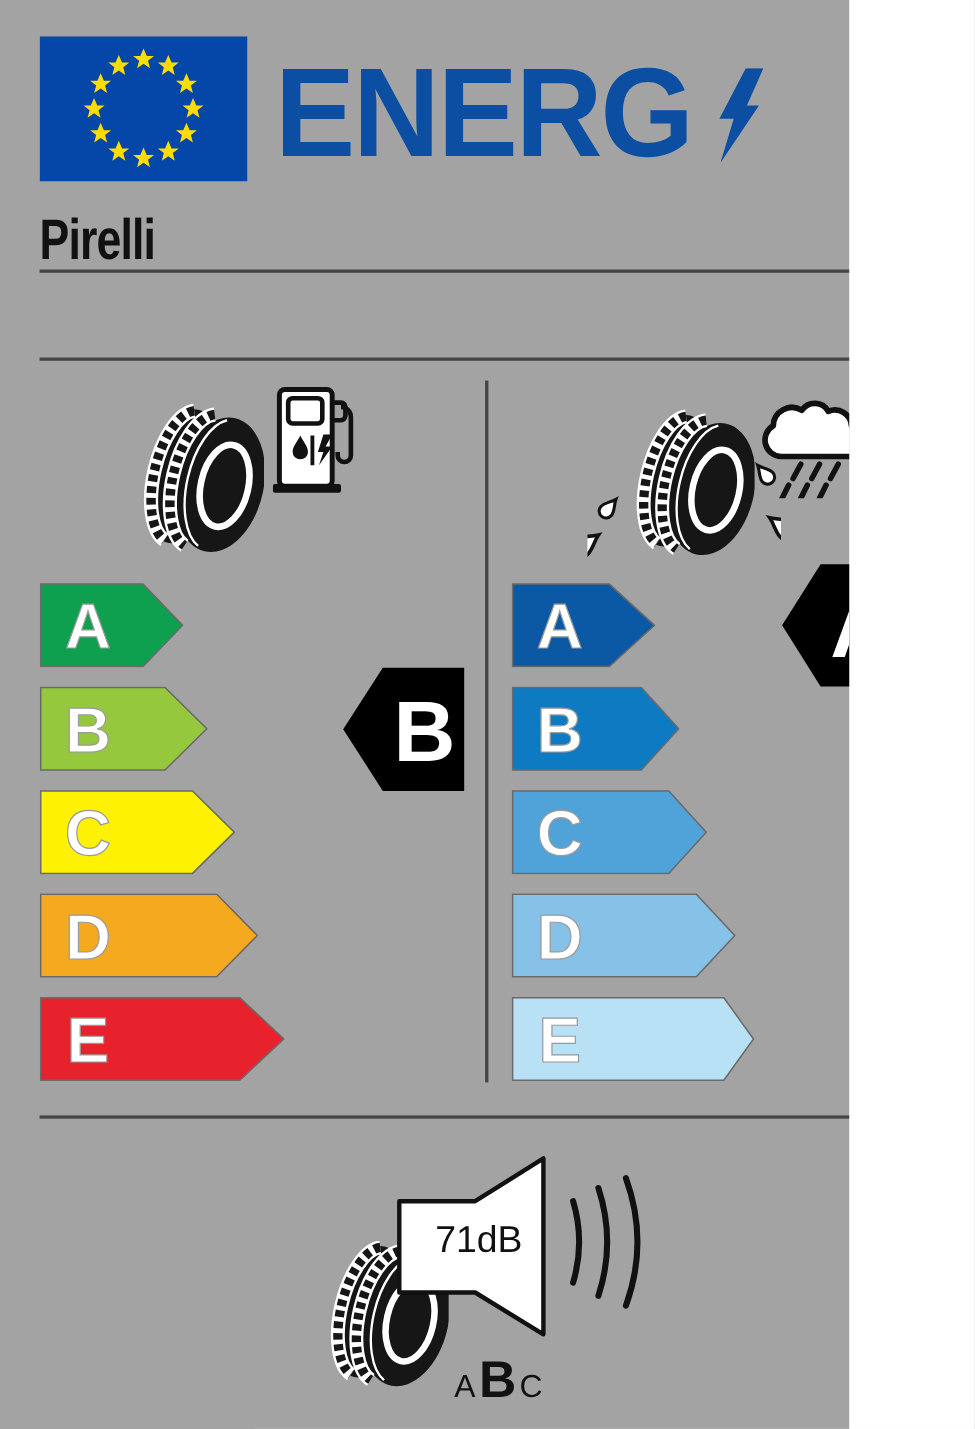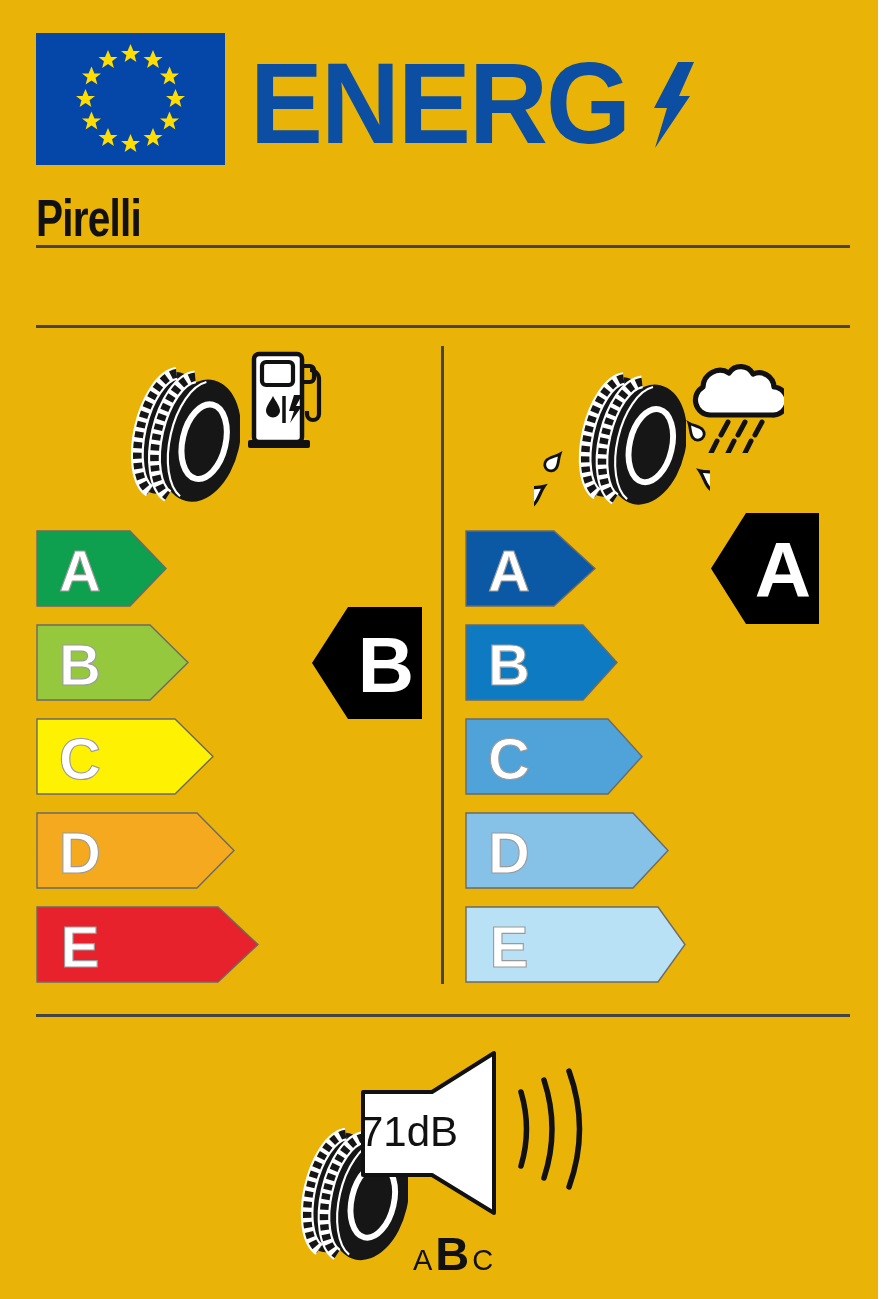--- a/index.html
+++ b/index.html
@@ -1,16 +1,16 @@
 <!DOCTYPE html>
 <html><head>
 <meta charset="utf-8">
 <style>
   html,body { margin:0; padding:0; background:#fff; }
-  .page { position:relative; width:878px; height:1299px; background:#eab308;
+  .page { position:relative; width:772px; height:1299px; background:#a3a3a3;
           font-family:"Liberation Sans", sans-serif; overflow:hidden; }
   .abs { position:absolute; }
 
   
   .energ { position:absolute; left:250px; top:46px; font-size:115px; font-weight:bold;
            letter-spacing:-2px; line-height:1; transform:scaleX(.95); transform-origin:left top; }
   .brand { position:absolute; left:36px; top:188px; font-size:52px; font-weight:bold; color:#111;
            transform:scaleX(.78); transform-origin:left top; letter-spacing:-1px; }
 
   
@@ -21,22 +21,22 @@
   .arrow { position:absolute; }
   .arrow polygon { stroke:#6a6a6a; stroke-width:1.4; }
   .arrow text { font-family:"Liberation Sans", sans-serif; font-weight:bold; font-size:58px;
                 fill:#ffffff; stroke:#9a9a9a; stroke-width:1.1px; text-anchor:middle;
                 dominant-baseline:central; }
   .badge { position:absolute; }
   .badge text { font-family:"Liberation Sans", sans-serif; font-weight:bold; font-size:78px;
                 fill:#ffffff; text-anchor:middle; dominant-baseline:central; }
 
   
-  .db-value { position:absolute; left:360px; top:1108px; width:115px; text-align:left;
-              font-size:42px; color:#111; z-index:3; }
+  .db-value { position:absolute; left:360px; top:1108px; width:115px; text-align:right;
+              font-size:34px; color:#111; z-index:3; }
   .noise-classes { position:absolute; left:413px; top:1226px; display:flex; align-items:baseline;
                    gap:3px; color:#111; z-index:3; }
   .noise-classes .nc { font-size:29px; }
   .noise-classes .nc-rated { font-size:47px; font-weight:bold; }
 
   .icon-stroke { stroke:#111; fill:#ffffff; }
 </style>
 </head>
 <body>
 

